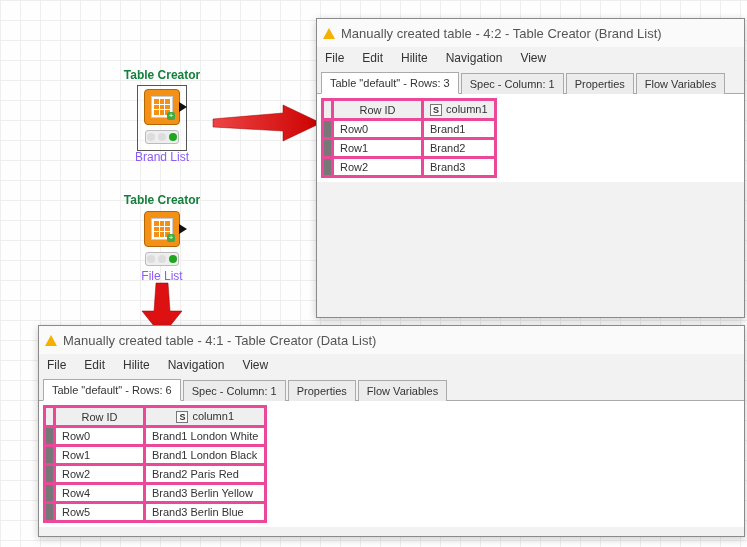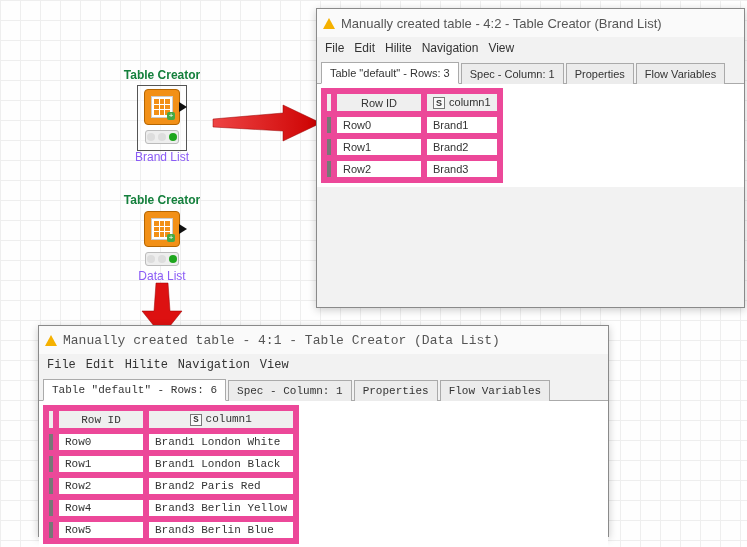--- a/index.html
+++ b/index.html
@@ -103,21 +103,21 @@
     background: #fafafa;
   }
   .win .titlebar .tri {
     width: 0; height: 0; margin-right: 6px;
     border-left: 6px solid transparent;
     border-right: 6px solid transparent;
     border-bottom: 11px solid #f5b100;
     display: inline-block;
   }
   .win .menubar {
-    display: flex; gap: 10px;
+    display: flex; gap: 18px;
     padding: 4px 8px 6px;
     font-size: 12px; color: #333;
   }
   .win .menubar span { cursor: default; }
   .win .tabbar {
     display: flex; align-items: flex-end;
     border-bottom: 1px solid #aaa;
     padding-left: 4px;
     background: #f2f2f2;
   }
@@ -141,21 +141,21 @@
     min-height: 60px;
     padding: 4px;
   }
 
   
   table.data {
     border-collapse: collapse;
     font-size: 11px;
   }
   table.data th, table.data td {
-    border: 6px solid #ec4899;
+    border: 3px solid #ec4899;
     padding: 2px 6px;
     background: #fff;
     text-align: left;
     white-space: nowrap;
   }
   table.data th {
     background: #efefef;
     font-weight: normal;
     text-align: center;
     position: relative;
@@ -222,42 +222,42 @@
         <span></span>
         <span></span>
       <div class="plus">+</div>
     </div>
   </div>
   <div class="traffic">
       <i></i>
       <i></i>
       <i class="green"></i>
     </div>
-  <div class="name-label">Data List</div>
+  <div class="name-label">File List</div>
 </div>
 
 <div class="arrow" style="left:213px; top:105px;">
   <svg width="110" height="40">
     <defs>
       <linearGradient id="rg1" x1="0" y1="0" x2="1" y2="0">
         <stop offset="0" stop-color="#e44"></stop>
           <stop offset="1" stop-color="#c00"></stop>
       </linearGradient>
     </defs>
     <polygon points="0,14 70,8 70,0 108,18 70,36 70,26 0,22" fill="url(#rg1)" stroke="#900" stroke-width="0.5"></polygon>
   </svg>
 </div>
 
 <div class="arrow" style="left:142px; top:283px;">
   <svg width="40" height="55">
     <polygon points="14,0 26,0 28,28 40,28 20,53 0,28 12,28" fill="#d11" stroke="#900" stroke-width="0.5"></polygon>
   </svg>
 </div>
 
-<div class="win" style="left:316px; top:8px; width:429px; height:300px;">
+<div class="win" style="left:316px; top:18px; width:429px; height:300px;">
   <div class="titlebar">
     <span class="tri"></span>
     <span>Manually created table - 4:2 - Table Creator (Brand List)</span>
   </div>
   <div class="menubar">
     <span>File</span>
     <span>Edit</span>
     <span>Hilite</span>
     <span>Navigation</span>
     <span>View</span>
@@ -289,21 +289,21 @@
       <tr>
             <td class="gutter"></td>
             <td>Row2</td>
             <td>Brand3</td>
           </tr>
     </tbody>
       </table>
   </div>
 </div>
 
-<div class="win" style="left:38px; top:325px; width:571px; height:212px;font-family:Liberation Mono, monospace;">
+<div class="win" style="left:38px; top:325px; width:707px; height:212px;">
   <div class="titlebar">
     <span class="tri"></span>
     <span>Manually created table - 4:1 - Table Creator (Data List)</span>
   </div>
   <div class="menubar">
     <span>File</span>
     <span>Edit</span>
     <span>Hilite</span>
     <span>Navigation</span>
     <span>View</span>

